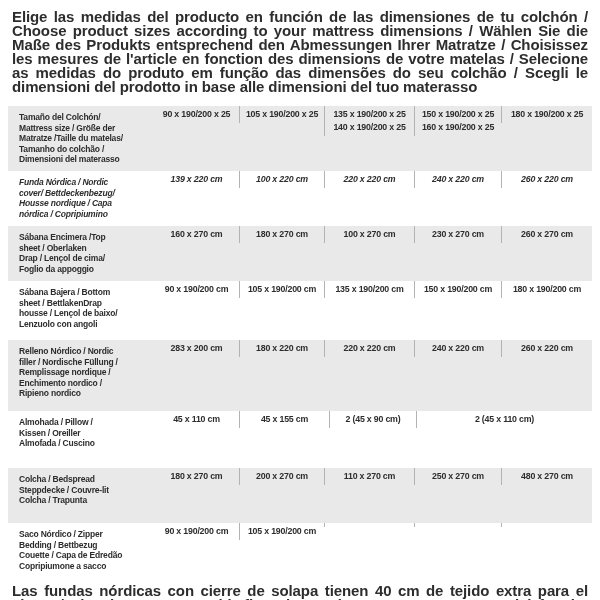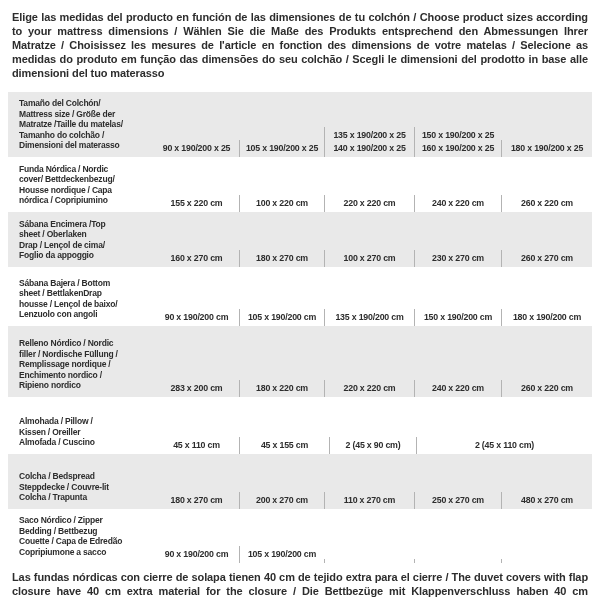--- a/index.html
+++ b/index.html
@@ -7,34 +7,34 @@
     padding: 0;
     width: 600px;
     height: 600px;
     background: #ffffff;
     overflow: hidden;
     font-family: "Liberation Sans", sans-serif;
     color: #2d2d2d;
   }
   .intro, .footnote {
     margin: 10px 12px 0 12px;
-    font-size: 11px;
+    font-size: 15px;
     font-weight: 700;
     line-height: 14px;
     text-align: justify;
     letter-spacing: -0.1px;
     color: #2d2d2d;
   }
   .footnote { margin-top: 7px; }
   .size-table {
     margin: 12px 8px 0 8px;
   }
   .row {
     display: flex;
-    align-items: flex-end;
+    align-items: flex-start;
   }
   .row.stripe { background: #e9e9e9; }
   .cell { box-sizing: border-box; }
   .label-cell {
     width: 146px;
     padding: 6px 2px 6px 11px;
     font-size: 8.5px;
     font-weight: 700;
     line-height: 10.6px;
     letter-spacing: -0.2px;
@@ -49,26 +49,26 @@
     text-align: center;
     font-size: 8.8px;
     font-weight: 700;
     letter-spacing: -0.2px;
     line-height: 13px;
     white-space: pre-line;
     padding: 2px 1px;
   }
   .v1 { width: 85px; }
   .v2 { width: 85px; }
-  .v3 { width: 90px; margin-top: 26px; }
+  .v3 { width: 90px; }
   .v4 { width: 87px; }
   .v5 { flex: 1; }
   .sep { border-left: 1px solid #b3b3b3; }
   .r1 { min-height: 54px; }
-  .r2 { min-height: 55px; }
+  .r2 { min-height: 55px; font-style: italic; }
   .r3 { min-height: 55px; }
   .r4 { min-height: 59px; }
   .r5 { min-height: 71px; }
   .r6 { min-height: 57px; }
   .r7 { min-height: 55px; }
   .r8 { min-height: 52px; }
 </style>
 </head>
 <body>
 
@@ -89,21 +89,21 @@
     <div class="cell value-cell v4 sep">150 x 190/200 x 25
 160 x 190/200 x 25</div>
     <div class="cell value-cell v5 sep">180 x 190/200 x 25</div>
   </div>
 
   <div class="row r2">
     <div class="cell label-cell">Funda Nórdica /  Nordic
 cover/ Bettdeckenbezug/
 Housse nordique  / Capa
 nórdica / Copripiumino</div>
-    <div class="cell value-cell v1">155 x 220 cm</div>
+    <div class="cell value-cell v1">139 x 220 cm</div>
     <div class="cell value-cell v2 sep">100 x 220 cm</div>
     <div class="cell value-cell v3 sep">220 x 220 cm</div>
     <div class="cell value-cell v4 sep">240 x 220 cm</div>
     <div class="cell value-cell v5 sep">260 x 220 cm</div>
   </div>
 
   <div class="row stripe r3">
     <div class="cell label-cell">Sábana Encimera /Top
 sheet / Oberlaken
 Drap / Lençol de cima/

